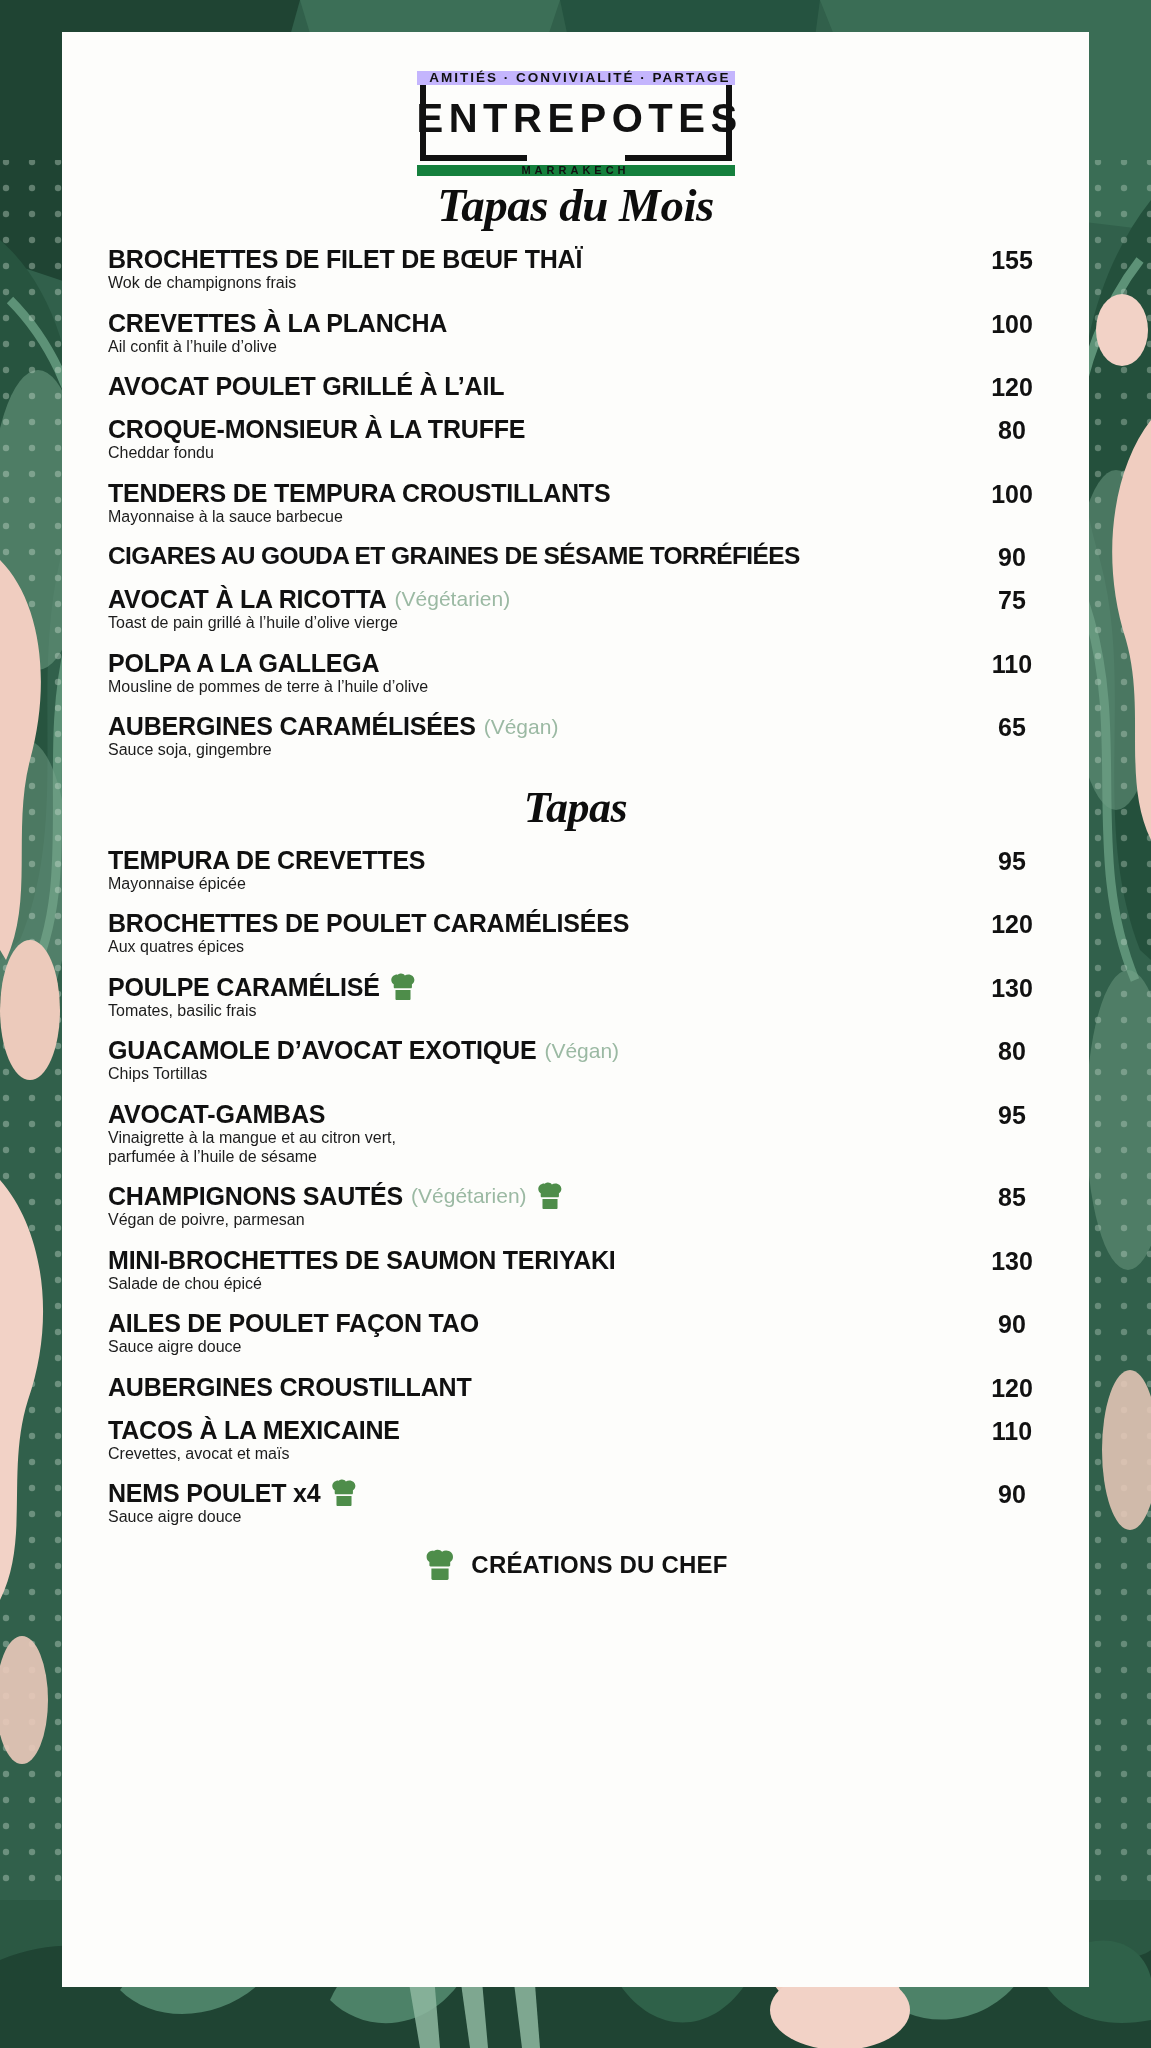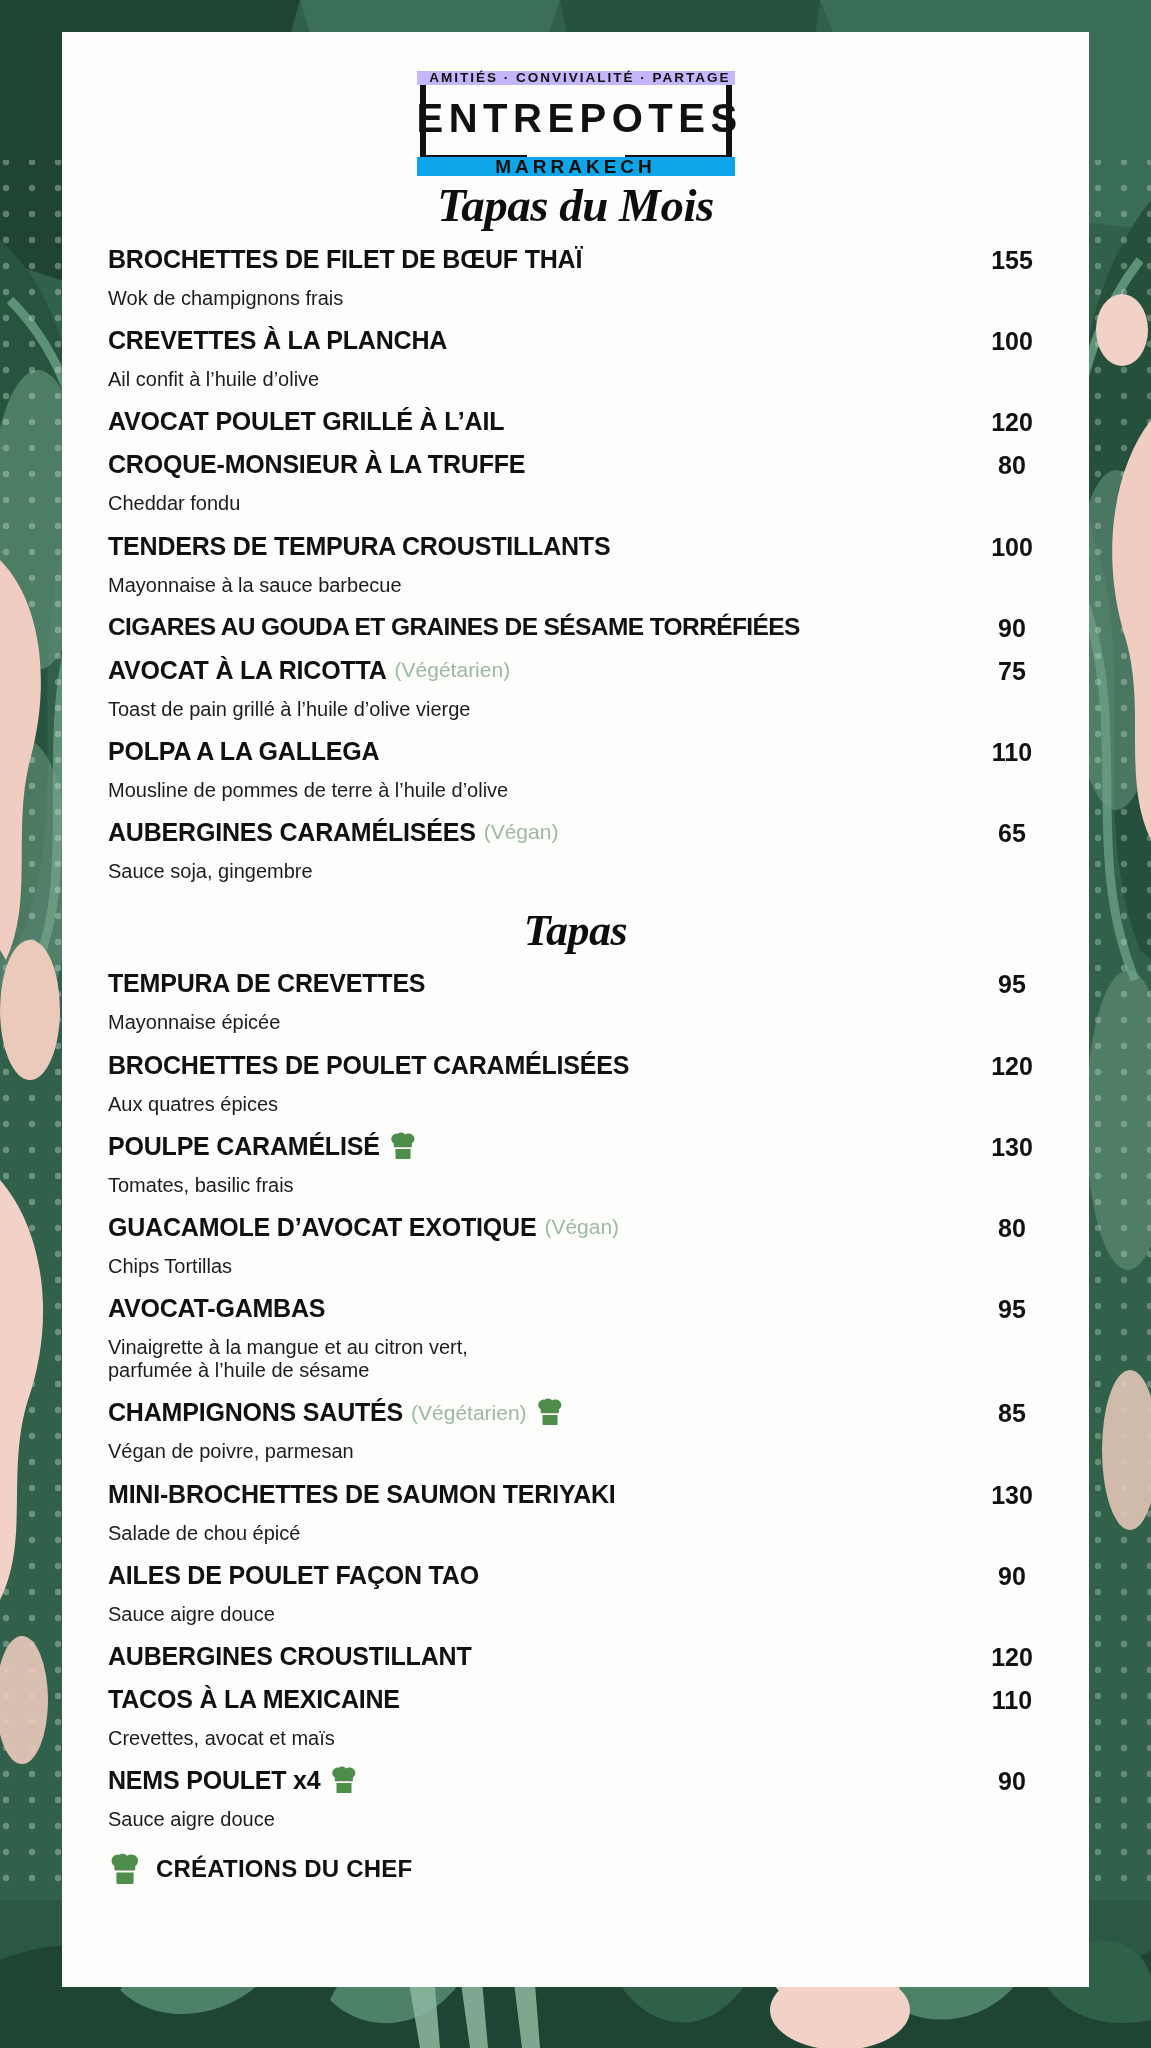--- a/index.html
+++ b/index.html
@@ -75,25 +75,25 @@
     letter-spacing: 5.5px;
     color: #111;
     line-height: 1;
   }
   .logo-city {
     position: absolute;
     bottom: -6px;
     left: 0;
     width: 100%;
     text-align: center;
-    font-size: 19px;
+    font-size: 11px;
     font-weight: 700;
     letter-spacing: 4px;
     color: #111;
-    background: #0ea5e9;
+    background: #15803d;
     padding: 0 6px;
     line-height: 1;
   }
 
   
   .section-title {
     text-align: center;
     font-family: Liberation Serif, serif;
     font-weight: 700;
     font-style: italic;
@@ -139,25 +139,25 @@
 
   .item-tag {
     font-size: 21px;
     font-weight: 400;
     color: #9bb9a3;
     line-height: 1.12;
     white-space: nowrap;
   }
 
   .item-desc {
-    font-size: 20px;
+    font-size: 16px;
     font-weight: 400;
     color: #1c1c1c;
     line-height: 1.16;
-    margin-top: 14px;
+    margin-top: 1px;
     white-space: pre-line;
   }
 
   .item-price {
     flex: 0 0 auto;
     font-size: 25px;
     font-weight: 700;
     color: #111;
     min-width: 62px;
     text-align: center;
@@ -174,20 +174,21 @@
     vertical-align: middle;
   }
   .toque.legend { width: 34px; height: 32px; }
 
   
   .legend-row {
     display: flex;
     align-items: center;
     gap: 14px;
     margin-top: 22px;
+    justify-content: center;
   }
   .legend-label {
     font-size: 24px;
     font-weight: 700;
     color: #111;
     letter-spacing: 0.2px;
   }
 </style>
 </head>
 <body>

